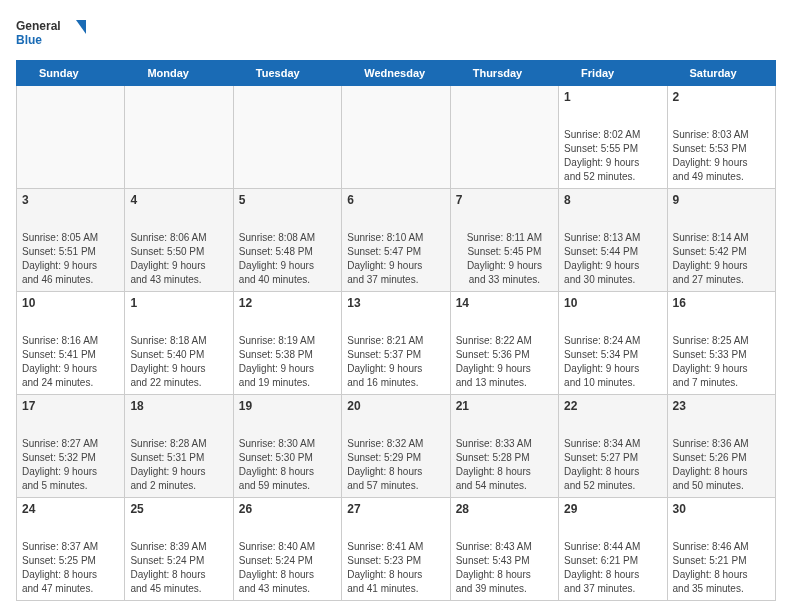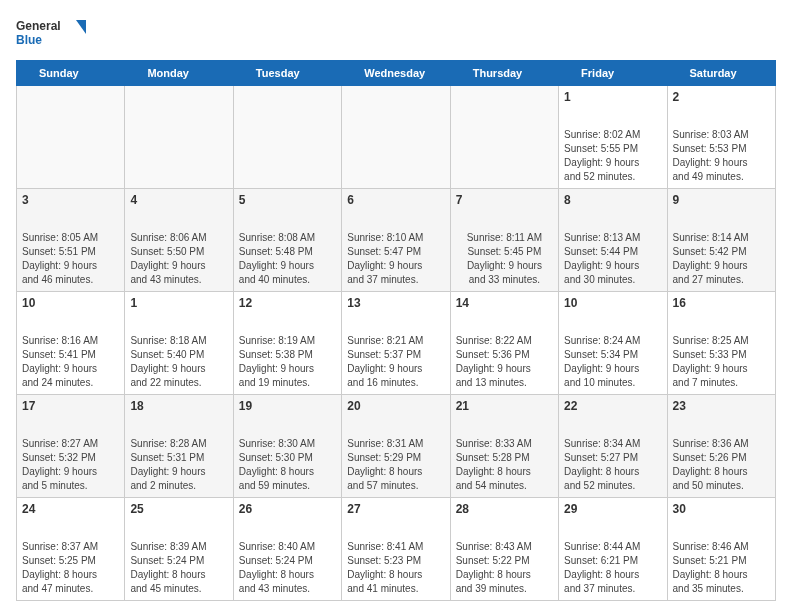--- a/index.html
+++ b/index.html
@@ -248,21 +248,21 @@
         </td>
         <td>
           <span class="day-number">19</span>
           <div class="day-info" style="white-space: pre-line;">Sunrise: 8:30 AM
 Sunset: 5:30 PM
 Daylight: 8 hours
 and 59 minutes.</div>
         </td>
         <td>
           <span class="day-number">20</span>
-          <div class="day-info" style="white-space: pre-line;">Sunrise: 8:31 AM
+          <div class="day-info" style="white-space: pre-line;">Sunrise: 8:32 AM
 Sunset: 5:29 PM
 Daylight: 8 hours
 and 57 minutes.</div>
         </td>
         <td>
           <span class="day-number">21</span>
           <div class="day-info" style="white-space: pre-line;">Sunrise: 8:33 AM
 Sunset: 5:28 PM
 Daylight: 8 hours
 and 54 minutes.</div>
@@ -307,21 +307,21 @@
         <td>
           <span class="day-number">27</span>
           <div class="day-info" style="white-space: pre-line;">Sunrise: 8:41 AM
 Sunset: 5:23 PM
 Daylight: 8 hours
 and 41 minutes.</div>
         </td>
         <td>
           <span class="day-number">28</span>
           <div class="day-info" style="white-space: pre-line;">Sunrise: 8:43 AM
-Sunset: 5:22 PM
+Sunset: 5:43 PM
 Daylight: 8 hours
 and 39 minutes.</div>
         </td>
         <td>
           <span class="day-number">29</span>
           <div class="day-info" style="white-space: pre-line;">Sunrise: 8:44 AM
 Sunset: 6:21 PM
 Daylight: 8 hours
 and 37 minutes.</div>
         </td>

